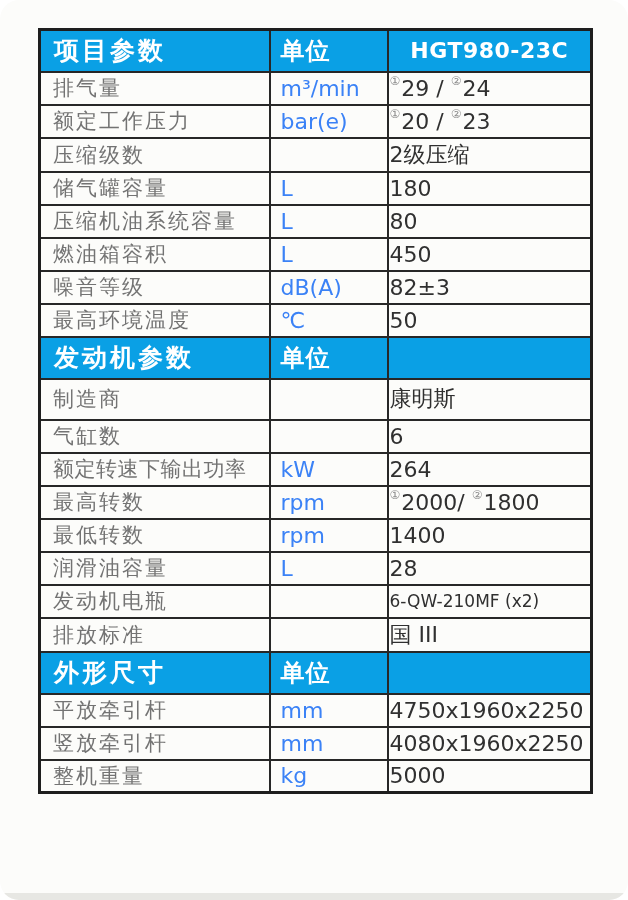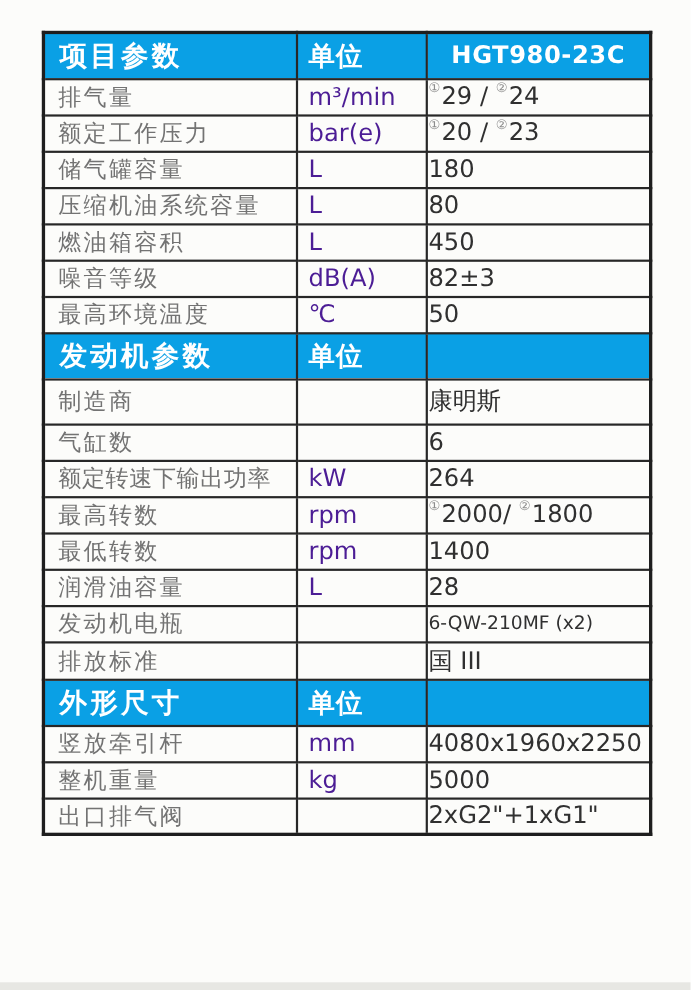--- a/index.html
+++ b/index.html
@@ -7,20 +7,21 @@
     padding: 0;
     background: #ffffff;
     font-family: "DejaVu Sans", "Liberation Sans", sans-serif;
   }
   .page {
     position: relative;
     width: 628px;
     height: 900px;
     background: #fcfcfa;
     overflow: hidden;
+    border-radius: 19px;
   }
   .bottom-strip {
     position: absolute;
     left: 0; bottom: 0;
     width: 100%; height: 7px;
     background: #e7e7e3;
   }
   table.spec-table {
     position: absolute;
     left: 38px;
@@ -66,21 +67,21 @@
   }
   td.c-label {
     font-size: 21px;
     color: #737373;
     padding-left: 12px;
     letter-spacing: 2px;
   }
   td.c-label.tight { letter-spacing: 0.5px; }
   td.c-unit {
     font-size: 22px;
-    color: #4c1d95;
+    color: #3b82f6;
     padding-left: 10px;
   }
   td.c-value {
     font-size: 22px;
     color: #303030;
   }
   td.c-value.small { font-size: 17px; }
   sup.circ {
     font-size: 12px;
     color: #8d8d8d;
@@ -109,20 +110,25 @@
           <td class="c-label">排气量</td>
           <td class="c-unit">m³/min</td>
           <td class="c-value"><sup class="circ">①</sup>29 / <sup class="circ">②</sup>24</td>
         </tr>
         <tr class="data-row">
           <td class="c-label">额定工作压力</td>
           <td class="c-unit">bar(e)</td>
           <td class="c-value"><sup class="circ">①</sup>20 / <sup class="circ">②</sup>23</td>
         </tr>
         <tr class="data-row">
+          <td class="c-label">压缩级数</td>
+          <td class="c-unit"></td>
+          <td class="c-value">2级压缩</td>
+        </tr>
+        <tr class="data-row">
           <td class="c-label">储气罐容量</td>
           <td class="c-unit">L</td>
           <td class="c-value">180</td>
         </tr>
         <tr class="data-row">
           <td class="c-label">压缩机油系统容量</td>
           <td class="c-unit">L</td>
           <td class="c-value">80</td>
         </tr>
         <tr class="data-row">
@@ -184,30 +190,30 @@
           <td class="c-label">排放标准</td>
           <td class="c-unit"></td>
           <td class="c-value">国 III</td>
         </tr>
         <tr class="header-row">
           <td class="h-title">外形尺寸</td>
           <td class="h-unit">单位</td>
           <td class="h-model"></td>
         </tr>
         <tr class="data-row">
+          <td class="c-label">平放牵引杆</td>
+          <td class="c-unit">mm</td>
+          <td class="c-value">4750x1960x2250</td>
+        </tr>
+        <tr class="data-row">
           <td class="c-label">竖放牵引杆</td>
           <td class="c-unit">mm</td>
           <td class="c-value">4080x1960x2250</td>
         </tr>
         <tr class="data-row">
           <td class="c-label">整机重量</td>
           <td class="c-unit">kg</td>
           <td class="c-value">5000</td>
-        </tr>
-        <tr class="data-row">
-          <td class="c-label">出口排气阀</td>
-          <td class="c-unit"></td>
-          <td class="c-value">2xG2"+1xG1"</td>
         </tr>
       </tbody>
   </table>
   <div class="bottom-strip"></div>
 </div>
 
 </body></html>

